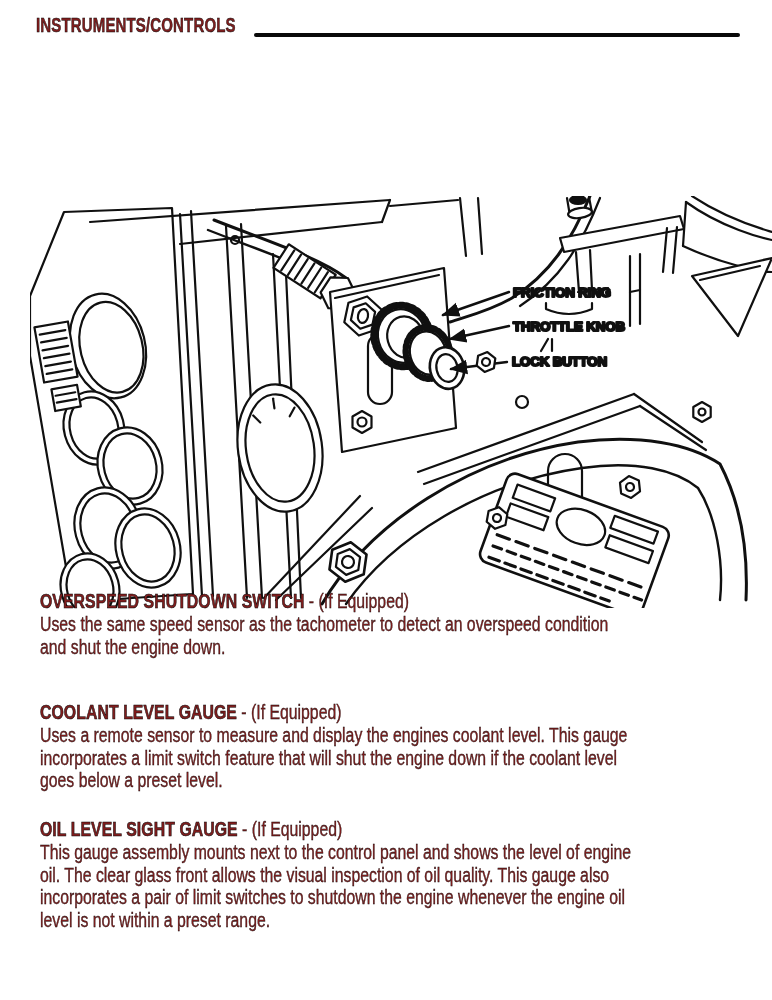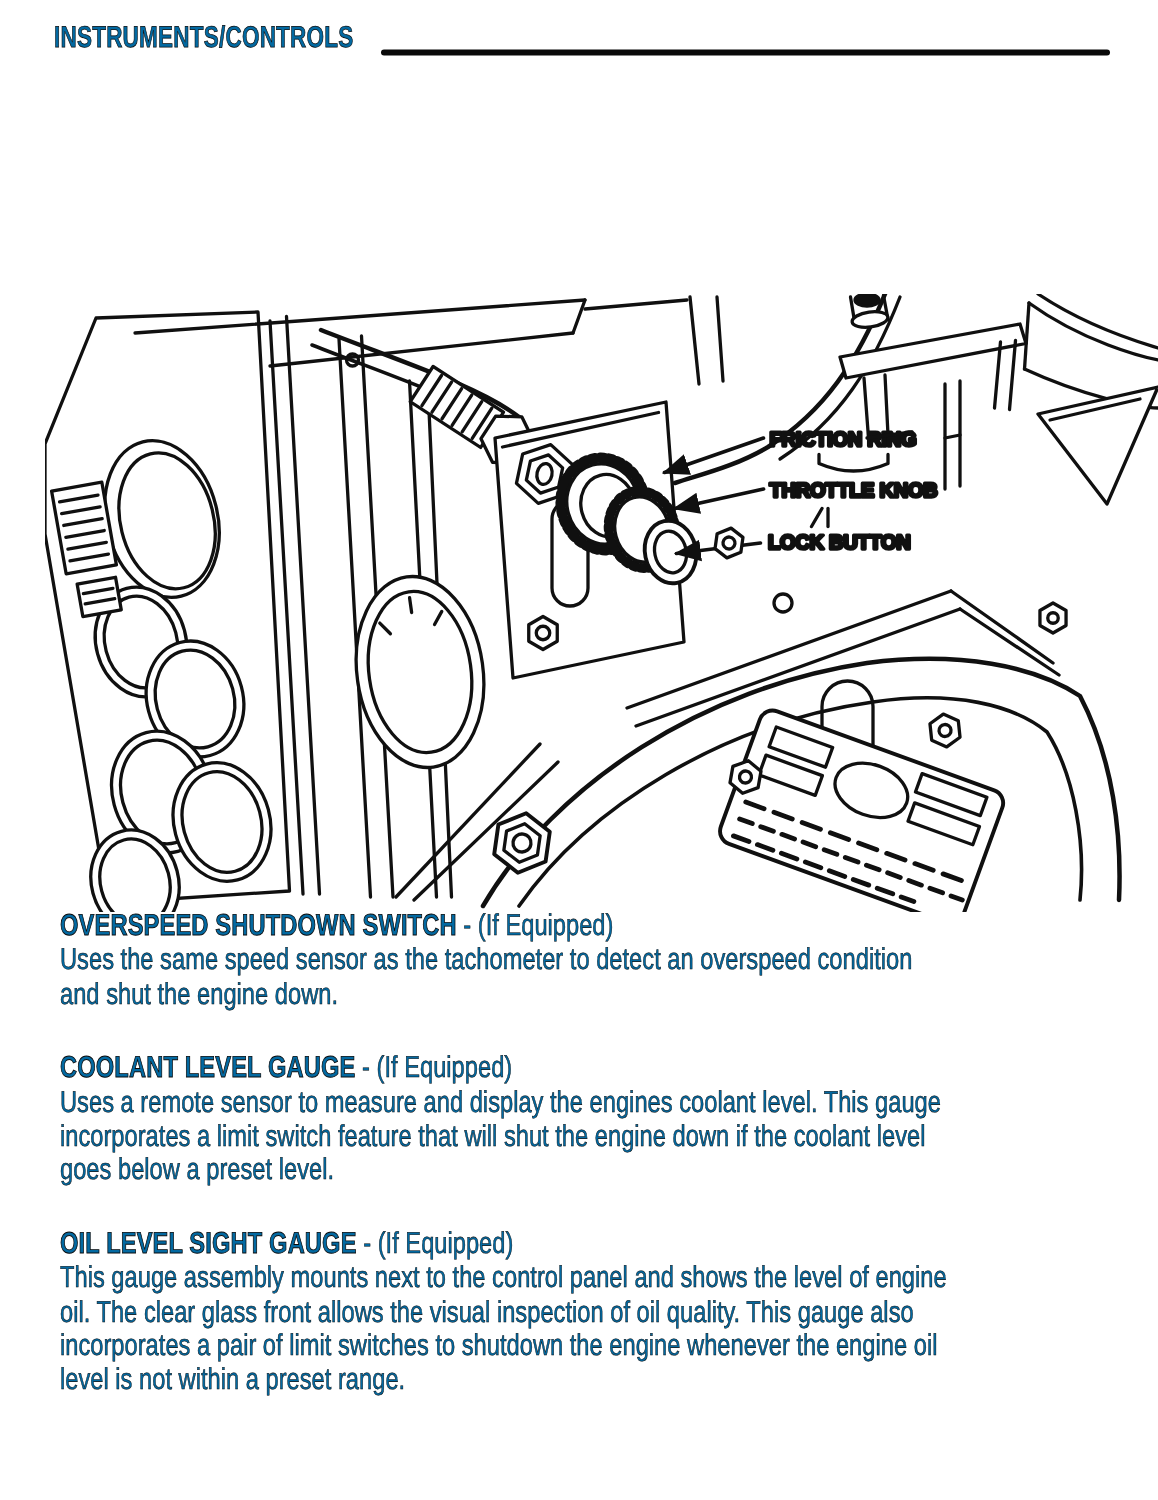--- a/index.html
+++ b/index.html
@@ -1,18 +1,18 @@
 <!DOCTYPE html>
 <html><head>
 <meta charset="utf-8">
 <style>
   html,body{margin:0;padding:0;background:#e8e8e8;}
   .page{
     position:relative;width:772px;height:1000px;background:#ffffff;
-    font-family:"Liberation Sans",sans-serif;color:#0369a1;overflow:hidden;
+    font-family:"Liberation Sans",sans-serif;color:#7f1d1d;overflow:hidden;
     margin:0 auto;
   }
   .hdr{
     position:absolute;left:36px;top:14px;font-size:20px;font-weight:700;
     transform:scaleX(0.75);transform-origin:0 0;white-space:nowrap;
     -webkit-text-stroke:0.5px #0a0a0a;letter-spacing:0.2px;
   }
   .hdr-rule{
     position:absolute;left:254px;top:33px;width:486px;height:3.5px;background:#090909;
     border-radius:2px;
@@ -240,21 +240,21 @@
         <circle cx="672" cy="216" r="3.5"></circle>
       </g>
       <g transform="rotate(8 318 366)">
         <polygon points="318,346 335.3,356 335.3,376 318,386 300.7,376 300.7,356" fill="#fff" stroke-width="2.6"></polygon>
         <polygon points="318,353 329.3,359.5 329.3,372.5 318,379 306.7,372.5 306.7,359.5"></polygon>
         <circle cx="318" cy="366" r="6"></circle>
       </g>
     </g>
   </svg>
 
-  <div class="sec" style="top:606px">
+  <div class="sec" style="top:590px">
     <div class="tline"><span class="h">OVERSPEED SHUTDOWN SWITCH</span><span> - </span><span class="q">(If Equipped)</span></div>
     <div class="tline">Uses the same speed sensor as the tachometer to detect an overspeed condition</div>
     <div class="tline">and shut the engine down.</div>
   </div>
 
   <div class="sec" style="top:701px">
     <div class="tline"><span class="h">COOLANT LEVEL GAUGE</span><span> - </span><span class="q">(If Equipped)</span></div>
     <div class="tline">Uses a remote sensor to measure and display the engines coolant level. This gauge</div>
     <div class="tline">incorporates a limit switch feature that will shut the engine down if the coolant level</div>
     <div class="tline">goes below a preset level.</div>

